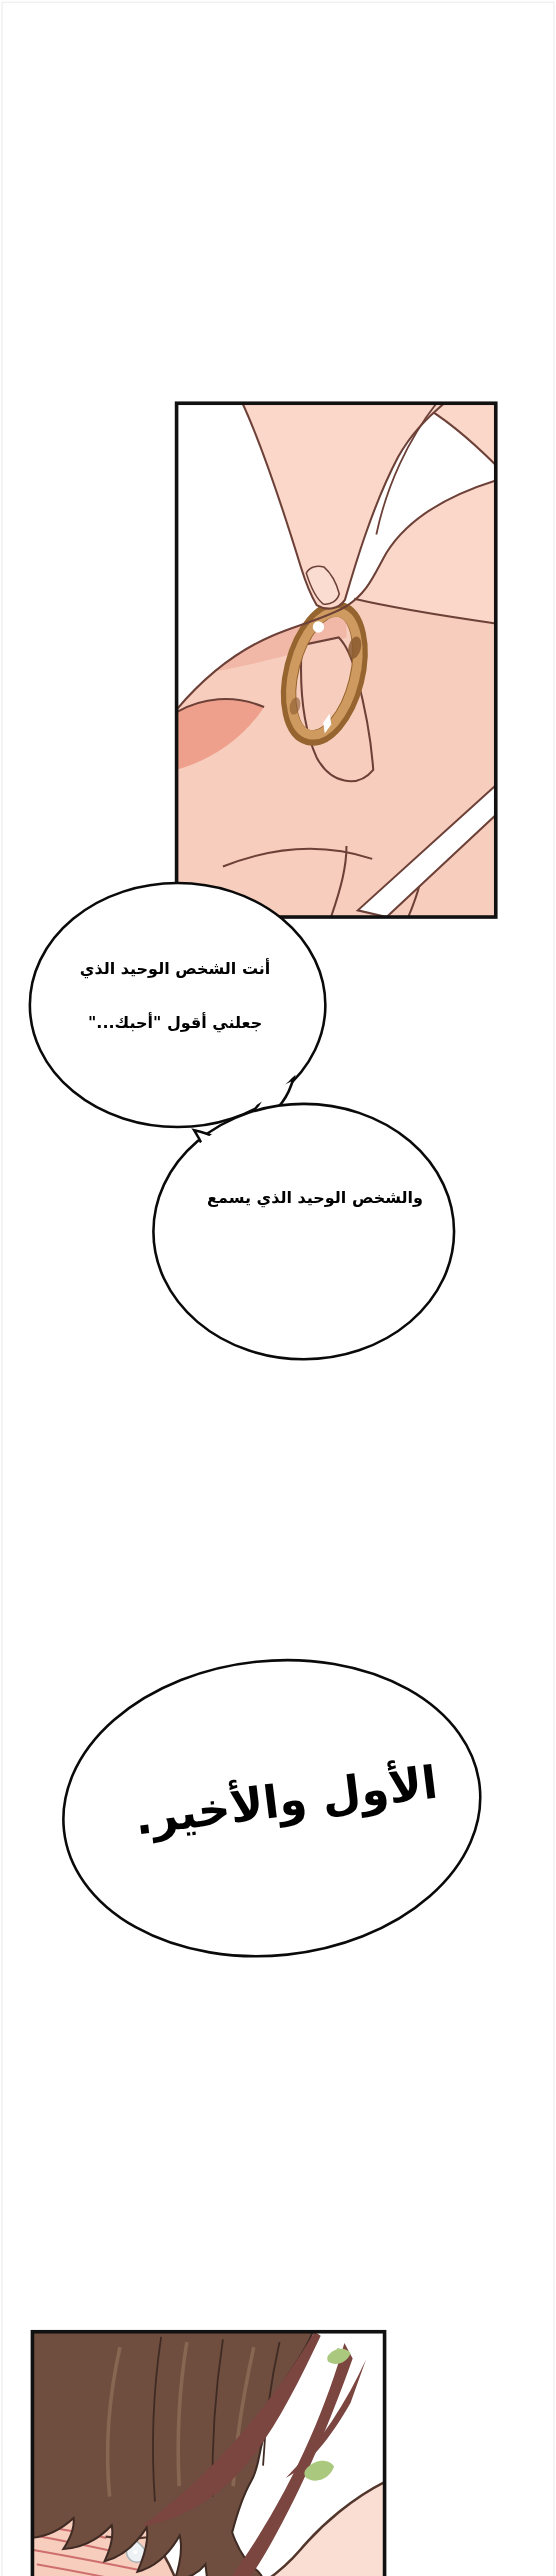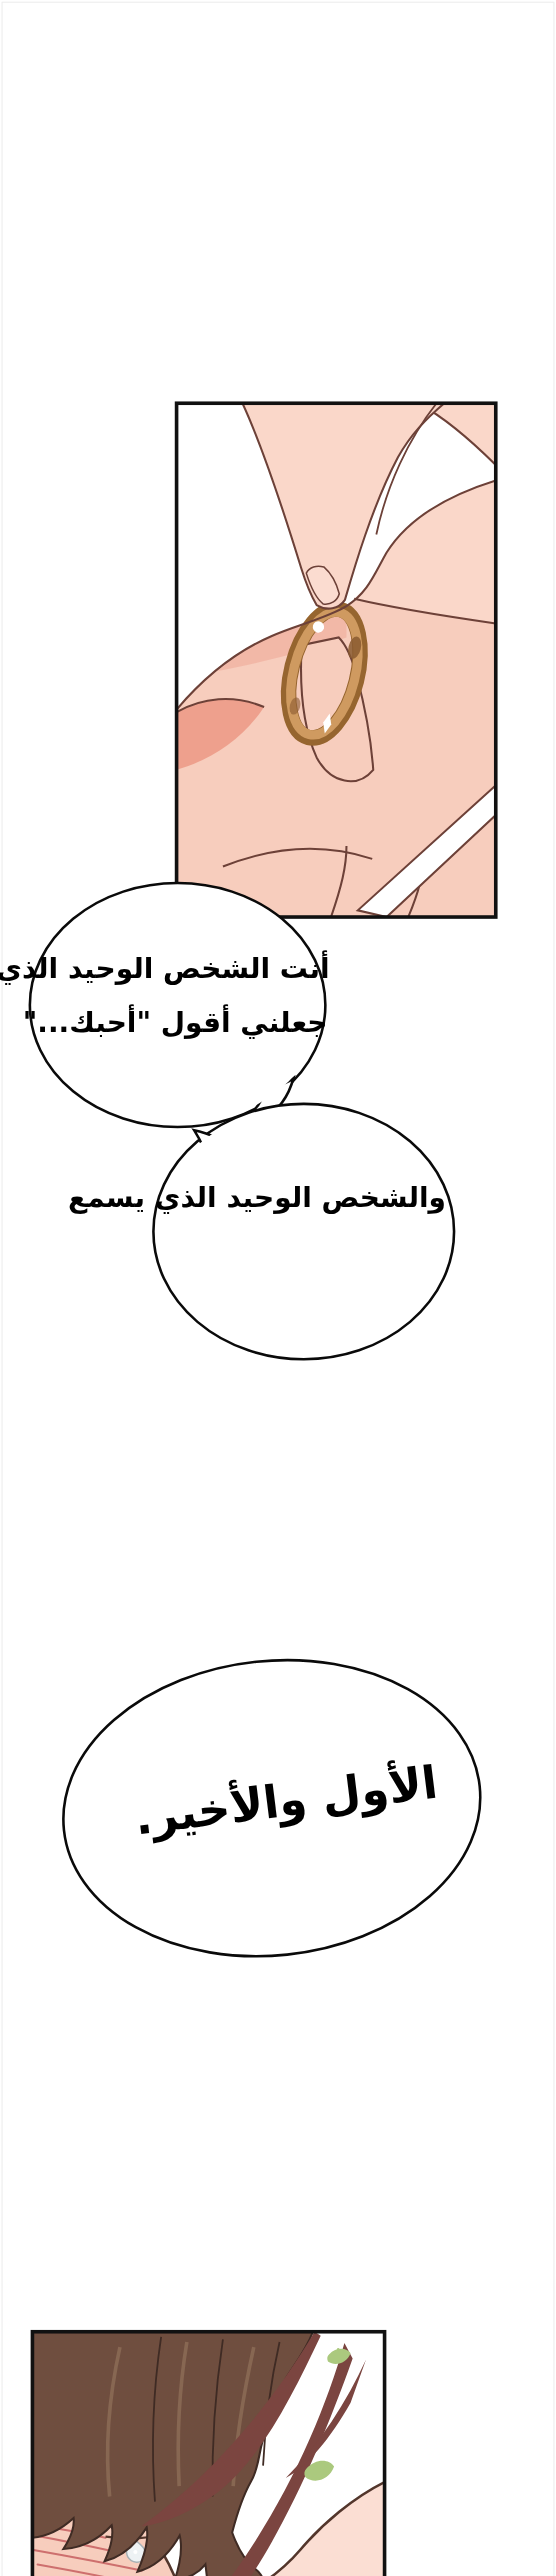--- a/index.html
+++ b/index.html
@@ -1,21 +1,21 @@
 <!DOCTYPE html>
 <html style="font-size:8.2px"><head>
 <meta charset="utf-8">
 <style>
   html,body{margin:0;padding:0;background:#ffffff;}
   .page{position:relative;width:556px;height:3031px;margin:0 auto;background:#ffffff;overflow:hidden;
         font-family:"DejaVu Sans", sans-serif;}
   .art{position:absolute;left:0;top:0;width:556px;height:3031px;display:block;}
   .txt{position:absolute;font-family:"DejaVu Sans", sans-serif;font-weight:700;color:#000;
        text-align:center;direction:rtl;white-space:nowrap;}
-  .b12{font-size:28px;line-height:54px;}
+  .b12{font-size:16px;line-height:54px;}
   .b3{font-size:45px;line-height:57px;transform:rotate(-7deg);}
 </style>
 </head>
 <body>
 
 <div class="page">
 
   <svg class="art" viewBox="0 0 1080 5883">
     <defs>
       <clipPath id="clipP1">
@@ -199,21 +199,21 @@
       </g>
     </g>
     <rect x="63" y="4527" width="684" height="1093" fill="none" stroke-width="7" stroke="#111111"></rect>
   </svg>
 
   <div class="txt b12" style="left:20.6px;top:942px;width:309px;" dir="rtl">
     <div>أنت الشخص الوحيد الذي</div>
     <div>جعلني أقول "أحبك..."</div>
   </div>
 
-  <div class="txt b12" style="left:152px;top:1171px;width:294px;" dir="rtl">
+  <div class="txt b12" style="left:168px;top:1171px;width:294px;" dir="rtl">
     <div>والشخص الوحيد الذي يسمع</div>
   </div>
 
   <div class="txt b3" style="left:72px;top:1772px;width:428px;" dir="rtl">
     <div>الأول والأخير.</div>
   </div>
 
 </div>
 
 

